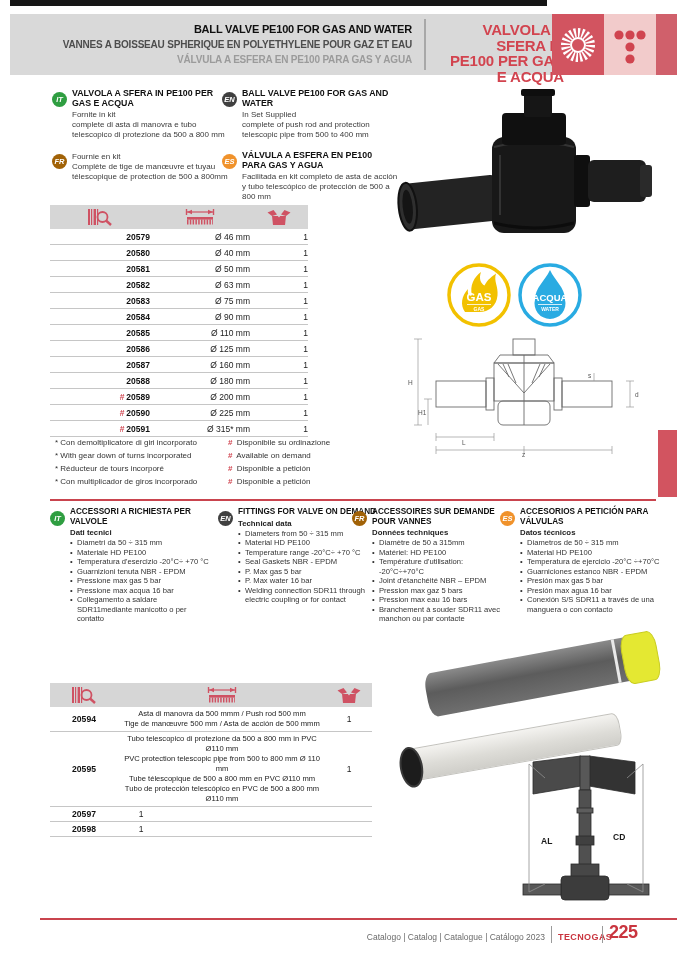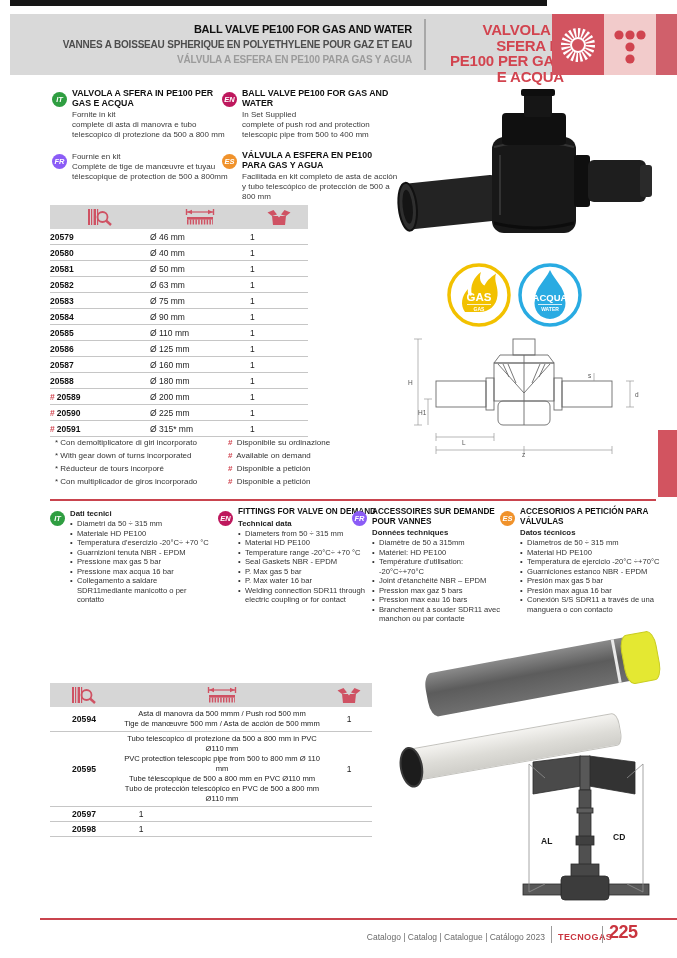--- a/index.html
+++ b/index.html
@@ -21,32 +21,32 @@
   .sq-pink{left:604px;top:14px;width:52px;height:61px;background:#f2cbcb;}
   .sq-strip{left:656px;top:14px;width:21px;height:61px;background:#d0606b;}
 
   
   .intro{width:176px;padding-left:20px;box-sizing:border-box;}
   .intro-it{left:52px;top:88px;}  .intro-en{left:222px;top:88px;}
   .intro-fr{left:52px;top:150px;} .intro-es{left:222px;top:150px;}
   .lang-dot{position:absolute;left:0;top:4px;width:15px;height:15px;border-radius:50%;
             color:#fff;font-size:7.5px;font-weight:bold;font-style:italic;
             display:flex;align-items:center;justify-content:center;}
-  .dot-it{background:#2f9e41;} .dot-en{background:#be185d;} .dot-fr{background:#8b5cf6;} .dot-es{background:#f0922b;}
+  .dot-it{background:#2f9e41;} .dot-en{background:#404040;} .dot-fr{background:#a16207;} .dot-es{background:#f0922b;}
   .intro-title{font-size:8.8px;font-weight:bold;line-height:10px;color:#101010;}
   .intro-body{font-size:8px;line-height:10px;color:#3a3a3a;white-space:pre-line;margin-top:2px;}
 
   
   .tbl{box-sizing:border-box;}
   .tbl-head{display:flex;background:#d6d6d6;align-items:center;height:24px;}
   .tbl-head .c{display:flex;align-items:center;justify-content:center;}
   .t1{left:50px;top:205px;width:258px;}
   .t1 .col-a{width:100px;} .t1 .col-b{width:100px;} .t1 .col-c{width:58px;}
   .t1row{display:flex;align-items:center;height:15px;border-bottom:1px solid #c6c6c6;font-size:8.5px;}
-  .t1row .c{text-align:left;}
+  .t1row .c{text-align:right;}
   .codetext{font-weight:bold;color:#111;}
   .hashsym{color:#d0434e;font-weight:bold;font-style:normal;margin-right:2px;display:none;}
   .has-hash .hashsym{display:inline;}
   .t2{left:50px;top:683px;width:322px;}
   .t2 .col-a{width:68px;} .t2 .col-b{width:208px;} .t2 .col-c{width:46px;}
   .t2row{display:flex;align-items:center;border-bottom:1px solid #c6c6c6;padding:2px 0;}
   .t2row .c{text-align:center;}
   .t2row .desc{font-size:7.6px;line-height:10px;white-space:pre-line;color:#222;}
   .t2row .code{font-weight:bold;font-size:8.6px;color:#111;}
   .t2row .qty,.t1row .qty{font-size:8.5px;}
@@ -350,20 +350,21 @@
       <div class="fnote"><i class="hashsym">#</i> <span>Available on demand</span></div>
 
       <div class="fnote"><i class="hashsym">#</i> <span>Disponible a petición</span></div>
 
       <div class="fnote"><i class="hashsym">#</i> <span>Disponible a petición</span></div>
     </div>
   <div class="abs red-divider"></div>
 
   <div class="abs acc acc-it">
     <span class="lang-dot dot-it">IT</span>
+    <div class="acc-title">ACCESSORI A RICHIESTA PER VALVOLE</div>
     <div class="acc-sub">Dati tecnici</div>
     <ul>
 
     <li><span class="bl">•</span><span>Diametri da 50 ÷ 315 mm</span></li>
         <li><span class="bl">•</span><span>Materiale HD PE100</span></li>
         <li><span class="bl">•</span><span>Temperatura d'esercizio -20°C÷ +70 °C</span></li>
         <li><span class="bl">•</span><span>Guarnizioni tenuta NBR - EPDM</span></li>
         <li><span class="bl">•</span><span>Pressione max gas 5 bar</span></li>
         <li><span class="bl">•</span><span>Pressione max acqua 16 bar</span></li>
         <li><span class="bl">•</span><span>Collegamento a saldare SDR11mediante manicotto o per contatto</span></li>

